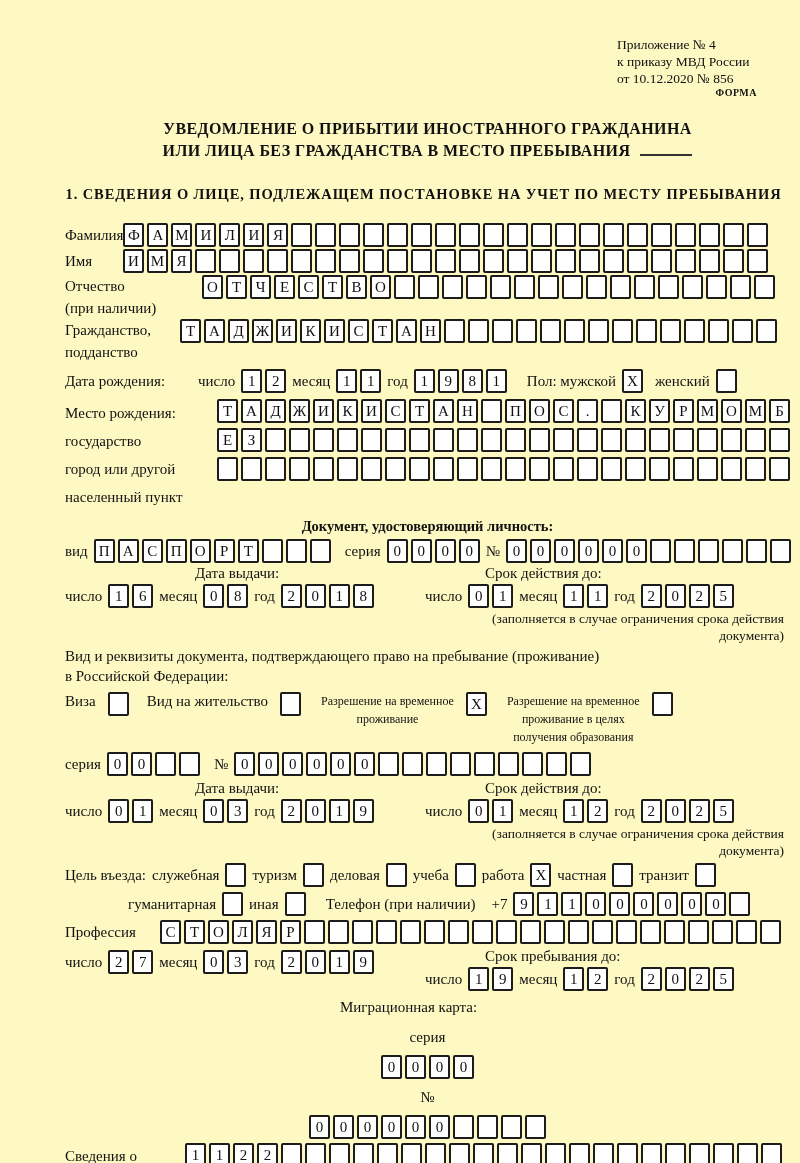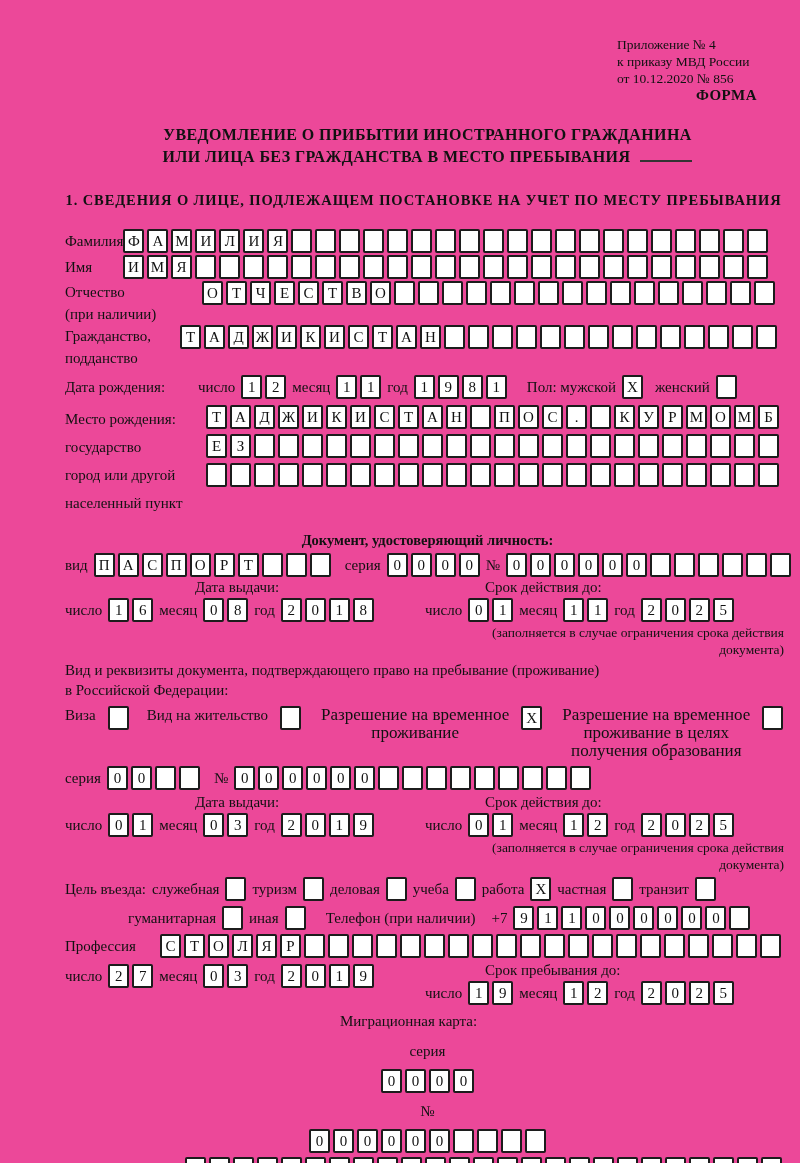--- a/index.html
+++ b/index.html
@@ -1,28 +1,28 @@
 <!DOCTYPE html>
 <html><head>
 <meta charset="utf-8">
 <style>
   * { box-sizing: border-box; margin: 0; padding: 0; }
   html,body { background:#ffffff; }
   .page {
     position: relative;
     width: 800px; height: 1163px;
-    background:#ec4899;
+    background:#fef9c3;
     color:#111;
     font-family:"Liberation Serif","DejaVu Serif",serif;
     padding: 36px 10px 0 65px;
     overflow: hidden;
   }
   .appendix { margin-left: 552px; font-size: 13.5px; line-height: 17px; }
   .appendix-note { margin-left: 552px; font-size: 13px; line-height: 17px; margin-top: 3px; margin-bottom: 12px; }
-  .forma { text-align: right; padding-right: 33px; font-weight: bold; font-size: 15px; margin-bottom: 20px; letter-spacing: .5px; }
+  .forma { text-align: right; padding-right: 33px; font-weight: bold; font-size: 10px; margin-bottom: 20px; letter-spacing: .5px; }
   .title { text-align: center; font-weight: bold; font-size: 16px; line-height: 22px; letter-spacing: .4px; margin-bottom: 24px; }
   .title .uline { display:inline-block; width: 52px; border-bottom: 2px solid #333; height: 14px; margin-left: 10px; }
   .sect-heading { font-weight: bold; font-size: 14.5px; letter-spacing: .9px; text-align: center; margin-bottom: 20px; white-space: nowrap; margin-left:-8px; }
 
   .frow { display: flex; align-items: flex-start; margin-bottom: 2px; }
   .lbl { font-size: 15px; line-height: 24px; white-space: nowrap; }
   .lblcol { font-size: 15px; line-height: 22px; }
   .cells { display: flex; gap: 3px; flex: 0 0 auto; }
   .cell {
     width: 21px; height: 24px; flex: 0 0 21px;
@@ -39,21 +39,21 @@
   .twocol { display:flex; margin-bottom: 2px; }
   .col-left { flex: 0 0 360px; }
   .col-right { flex: 1; }
   .subhead { font-size: 15px; line-height: 17px; }
   .subhead.left { padding-left: 130px; }
   .subhead.right { padding-left: 60px; }
   .dategrp { display:flex; gap: 6px; align-items:center; margin-top: 2px; }
   .note { font-size: 13.5px; line-height: 17px; text-align: right; padding-right: 6px; margin-top: 2px; }
   .para { font-size: 15px; line-height: 20px; }
   .optsrow { display:flex; gap: 20px 12px; align-items: flex-start; margin: 6px 0 6px 0; }
-  .opt-text { font-size: 17px; line-height: 18px; text-align: center; }
+  .opt-text { font-size: 12px; line-height: 18px; text-align: center; }
   .ml { margin-left: 63px; }
 </style>
 </head>
 <body>
 
 <div class="page">
 
   <div class="appendix">
     <div>Приложение № 4</div>
     <div>к приказу МВД России</div>
@@ -219,21 +219,21 @@
         <span class="cell">9</span>
         <span class="cell">8</span>
         <span class="cell">1</span>
       </span>
     <span class="lbl" style="margin-left:14px;">Пол: мужской</span>
     <span class="cell checkbox">X</span>
     <span class="lbl" style="margin-left:6px;">женский</span>
     <span class="cell checkbox"></span>
   </div>
 
-  <div class="frow" style="margin-bottom:15px;">
+  <div class="frow" style="margin-bottom:7px;justify-content:space-between;">
     <span class="lblcol stack" style="flex:0 0 141px;">
       <div>Место рождения:</div>
       <div>государство</div>
       <div>город или другой</div>
       <div>населенный пункт</div>
     </span>
     <span class="rows-gap">
       <span class="cells">
           <span class="cell">Т</span>
           <span class="cell">А</span>

